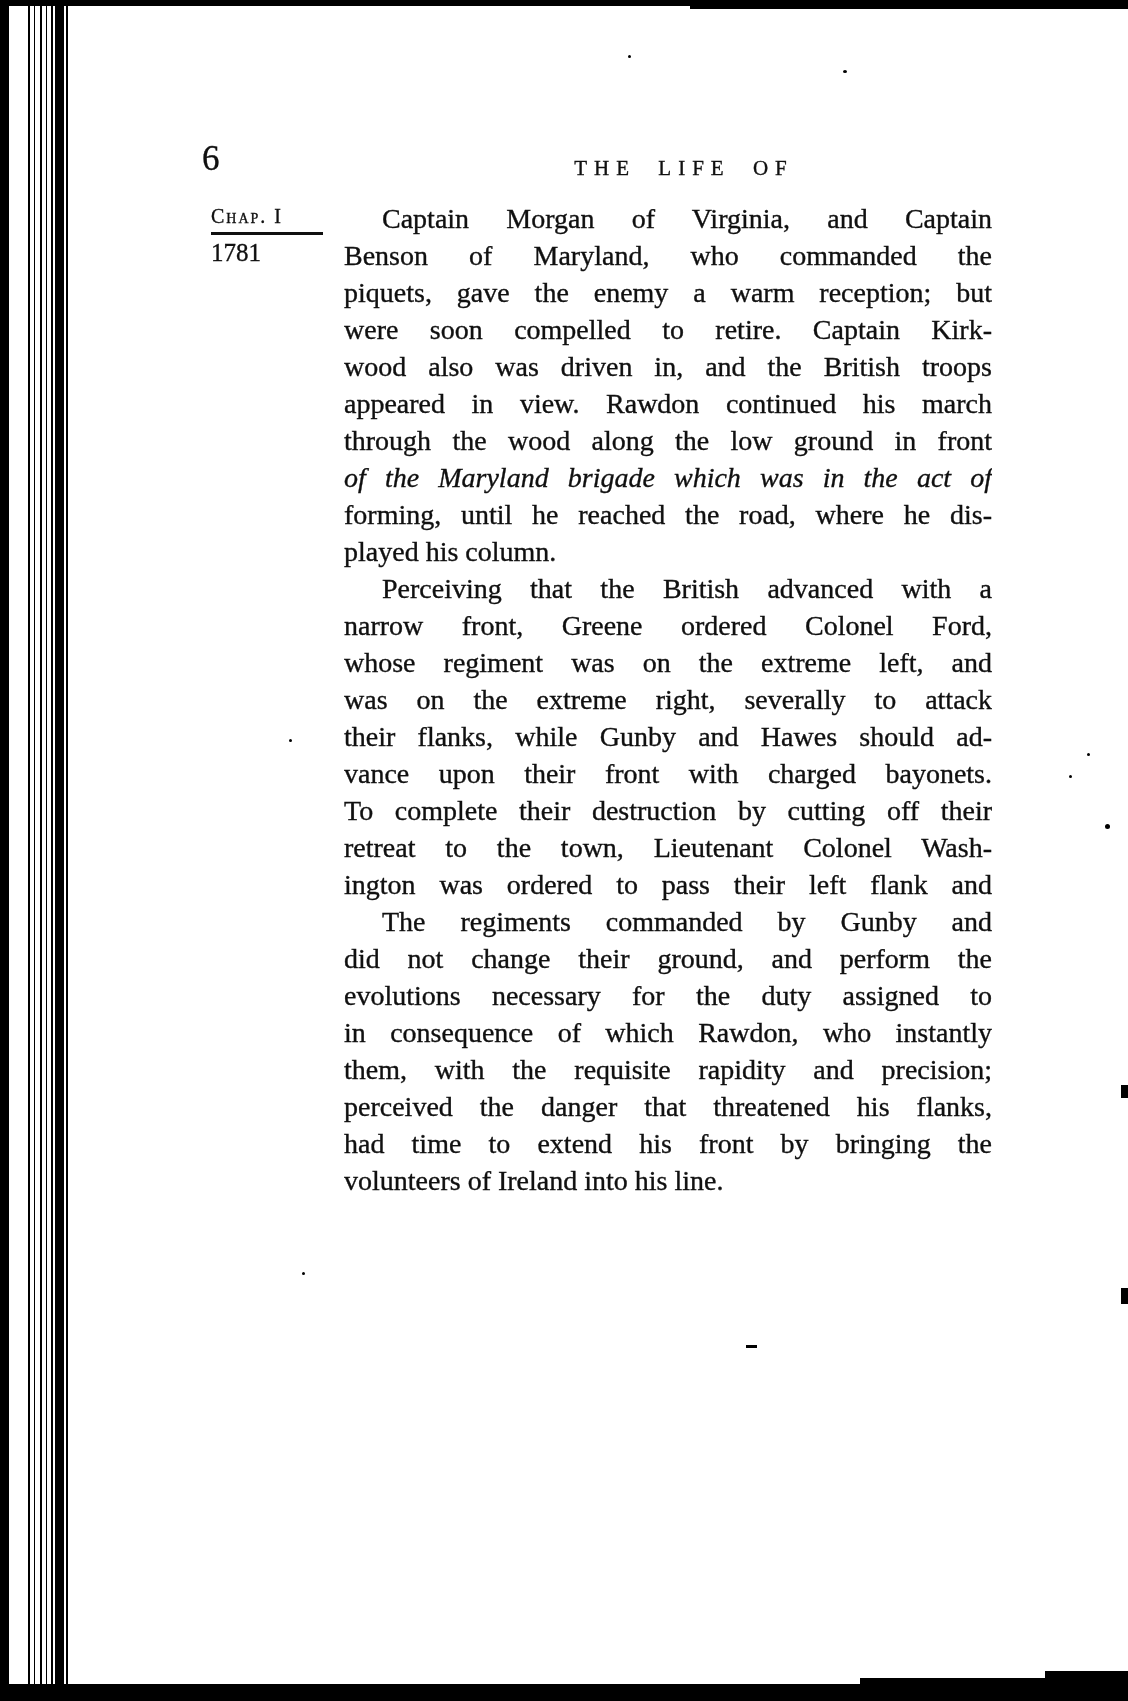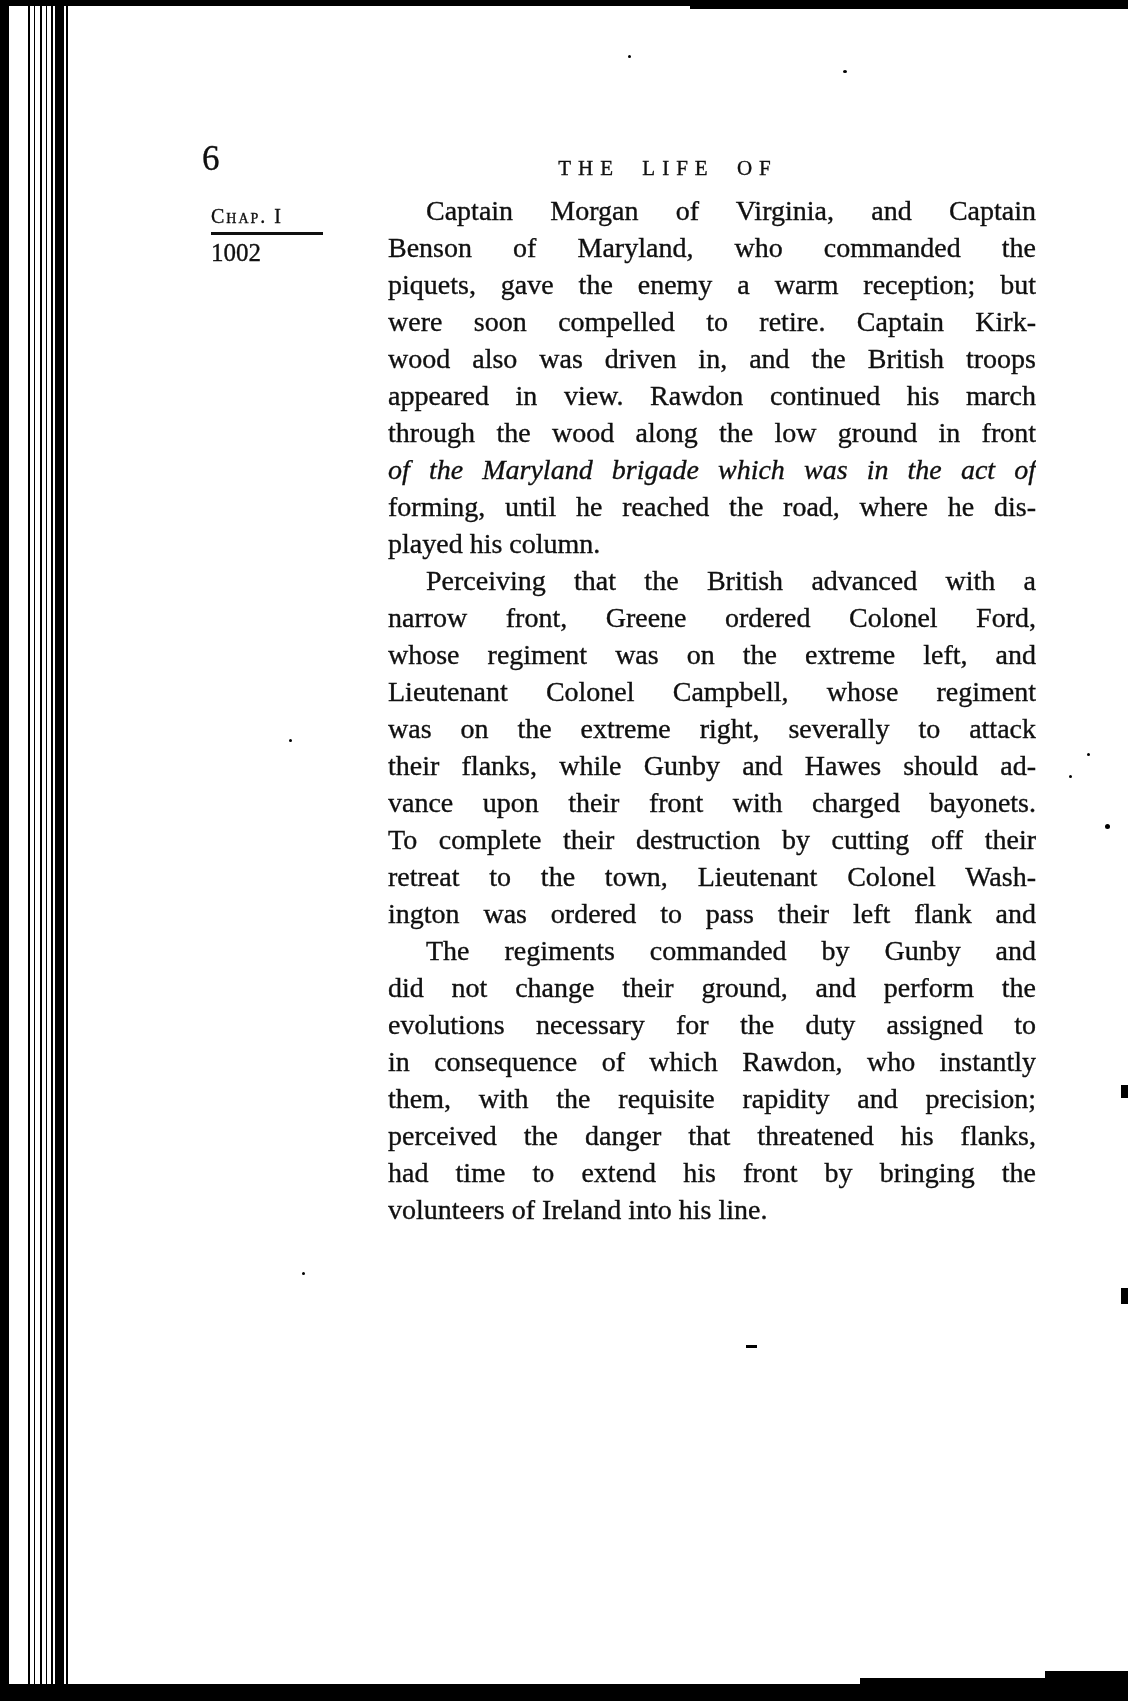--- a/index.html
+++ b/index.html
@@ -26,31 +26,31 @@
   .g4 { left:46px; width:1px; }
   .g5 { left:51px; width:2px; }
   .g6 { left:55px; width:9px; }
   .g7 { left:66px; width:2px; }
   
   .page-number {
     position:absolute; left:202px; top:141px;
     font-size:35px; line-height:1;
   }
   .running-header {
-    position:absolute; left:344px; top:158px; width:648px;
+    position:absolute; left:360px; top:158px; width:648px;
     text-align:center; font-size:21px; line-height:1;
     letter-spacing:7px; word-spacing:10px;
   }
   
   .margin-note { position:absolute; left:211px; top:204px; width:112px; text-align:left; }
   .chap { font-size:20px; font-variant:small-caps; letter-spacing:2px; line-height:1.2; }
   .rule { border-top:3px solid #101010; margin-top:4px; }
   .year { font-size:25px; margin-top:5px; line-height:1; }
   
-  .body-text { position:absolute; left:344px; top:192px; width:648px; font-size:28px;margin-left:44px; }
+  .body-text { position:absolute; left:344px; top:200px; width:648px; font-size:28px; }
   .line {
     height:37px; line-height:37px; overflow:hidden;
     text-align:justify; text-align-last:justify;
   }
   .line.indent { text-indent:38px; }
   .line.italic { font-style:italic; }
   .line.end { text-align-last:left; }
   
   .speck { position:absolute; background:#000; border-radius:50%; }
   .sp1 { left:628px;  top:55px;   width:3px;  height:3px; }
@@ -87,38 +87,37 @@
     <i class="g g7"></i>
   </div>
 
   <div class="page-number">6</div>
 
   <div class="running-header">THE LIFE OF</div>
 
   <div class="margin-note">
     <div class="chap">Chap. I</div>
     <div class="rule"></div>
-    <div class="year">1002</div>
+    <div class="year">1781</div>
   </div>
 
   <div class="body-text">
       <div class="line indent">Captain Morgan of Virginia, and Captain</div>
       <div class="line">Benson of Maryland, who commanded the</div>
       <div class="line">piquets, gave the enemy a warm reception; but</div>
       <div class="line">were soon compelled to retire. Captain Kirk-</div>
       <div class="line">wood also was driven in, and the British troops</div>
       <div class="line">appeared in view. Rawdon continued his march</div>
       <div class="line">through the wood along the low ground in front</div>
       <div class="line italic">of the Maryland brigade which was in the act of</div>
       <div class="line">forming, until he reached the road, where he dis-</div>
       <div class="line end">played his column.</div>
       <div class="line indent">Perceiving that the British advanced with a</div>
       <div class="line">narrow front, Greene ordered Colonel Ford,</div>
       <div class="line">whose regiment was on the extreme left, and</div>
-      <div class="line">Lieutenant Colonel Campbell, whose regiment</div>
       <div class="line">was on the extreme right, severally to attack</div>
       <div class="line">their flanks, while Gunby and Hawes should ad-</div>
       <div class="line">vance upon their front with charged bayonets.</div>
       <div class="line">To complete their destruction by cutting off their</div>
       <div class="line">retreat to the town, Lieutenant Colonel Wash-</div>
       <div class="line">ington was ordered to pass their left flank and</div>
       <div class="line indent">The regiments commanded by Gunby and</div>
       <div class="line">did not change their ground, and perform the</div>
       <div class="line">evolutions necessary for the duty assigned to</div>
       <div class="line">in consequence of which Rawdon, who instantly</div>

